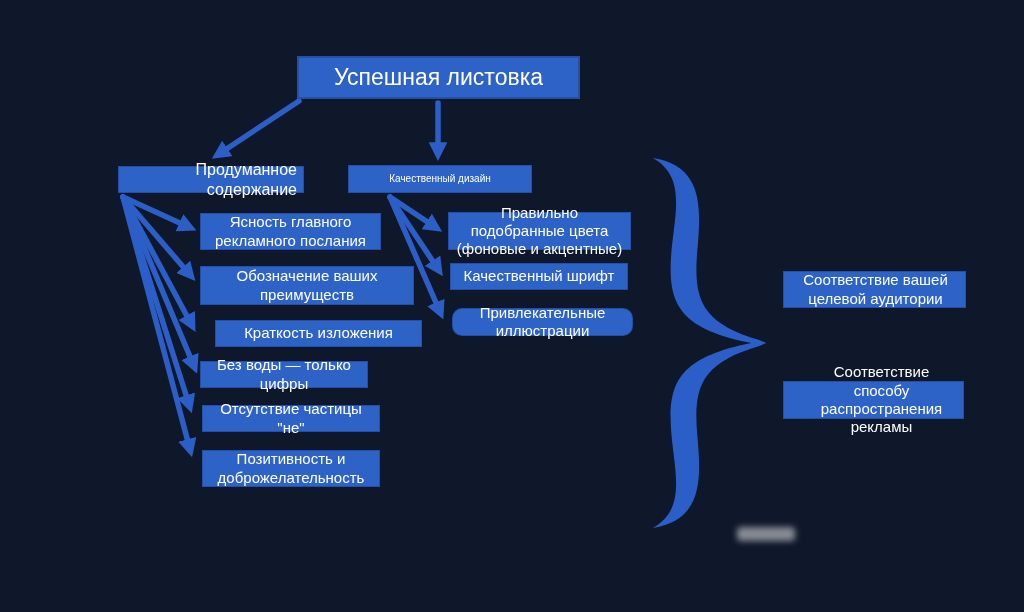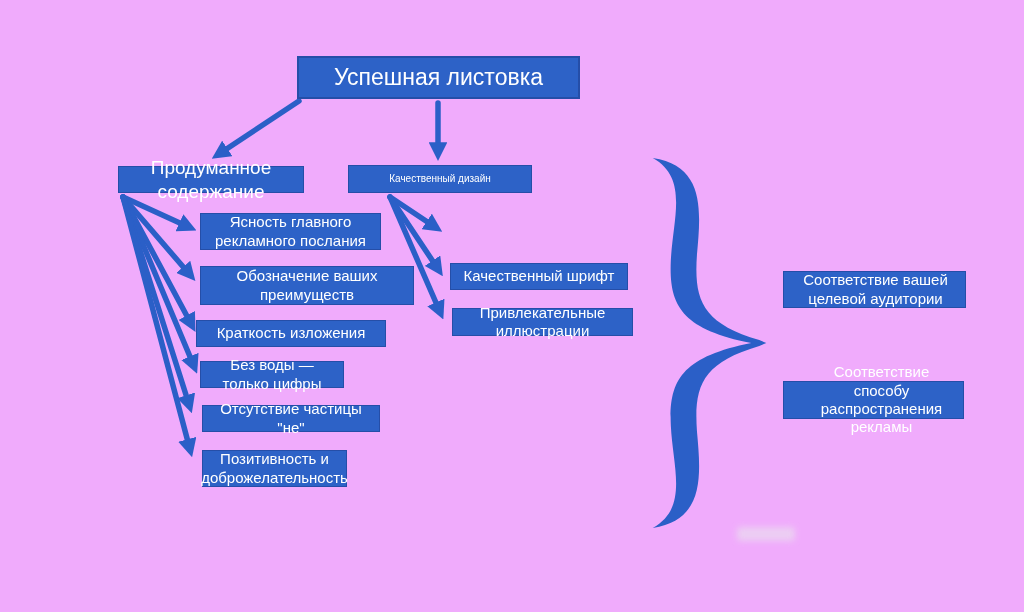--- a/index.html
+++ b/index.html
@@ -4,44 +4,44 @@
 <style>
   :root{
     --accent:#2b5fc7;
     --fill:#2d62c7;
     --border:rgba(22,44,112,0.35);
     --text:#ffffff;
   }
   *{box-sizing:border-box;margin:0;padding:0;}
   html,body{width:1024px;height:612px;overflow:hidden;background:#ffffff;
     font-family:"Liberation Sans","DejaVu Sans",sans-serif;}
-  #canvas{position:relative;width:1024px;height:612px;background:#f0abfc;}
+  #canvas{position:relative;width:1024px;height:612px;background:#0f172a;}
   .node{
     position:absolute;
     background:var(--fill);
     color:var(--text);
     display:flex;align-items:center;justify-content:center;
     text-align:center;
     border:1px solid var(--border);
     line-height:1.22;
     padding:1px 6px;
   }
   #node-title{left:297px;top:56px;width:283px;height:43px;font-size:23px;border-width:2px;}
-  #hdr-content{left:118px;top:166px;width:186px;height:27px;font-size:19px;}
+  #hdr-content{left:118px;top:166px;width:186px;height:27px;font-size:16px;text-align:right;}
   #hdr-design{left:348px;top:165px;width:184px;height:28px;font-size:10px;}
   .small{font-size:15px;}
   #c0{left:200px;top:213px;width:181px;height:37px;}
   #c1{left:200px;top:266px;width:214px;height:39px;}
-  #c2{left:196px;top:320px;width:190px;height:27px;}
-  #c3{left:200px;top:361px;width:144px;height:27px;}
+  #c2{left:215px;top:320px;width:207px;height:27px;}
+  #c3{left:200px;top:361px;width:168px;height:27px;}
   #c4{left:202px;top:405px;width:178px;height:27px;}
-  #c5{left:202px;top:450px;width:145px;height:37px;}
+  #c5{left:202px;top:450px;width:178px;height:37px;}
   #d0{left:448px;top:212px;width:183px;height:38px;}
   #d1{left:450px;top:263px;width:178px;height:27px;}
-  #d2{left:452px;top:308px;width:181px;height:28px;}
+  #d2{left:452px;top:308px;width:181px;height:28px;border-radius:10px;}
   #r0{left:783px;top:271px;width:183px;height:37px;padding-left:8px;}
   #r1{left:783px;top:381px;width:181px;height:38px;padding-left:22px;}
   #arrow-layer{position:absolute;left:0;top:0;width:1024px;height:612px;pointer-events:none;}
   #arrow-layer line{stroke:var(--accent);stroke-width:5.5;stroke-linecap:round;}
   #arrow-layer .head{fill:var(--accent);}
   #brace{position:absolute;left:638px;top:152px;width:132px;height:382px;pointer-events:none;}
   #brace path{fill:var(--accent);}
   #smudge{position:absolute;left:737px;top:527px;width:58px;height:14px;
     background:#e9eaec;opacity:0.55;filter:blur(3px);border-radius:4px;}
 </style>
@@ -77,20 +77,21 @@
   <div class="node" id="hdr-content">Продуманное содержание</div>
   <div class="node" id="hdr-design">Качественный дизайн</div>
 
   <div class="node small" id="c0">Ясность главного рекламного послания</div>
   <div class="node small" id="c1">Обозначение ваших преимуществ</div>
   <div class="node small" id="c2">Краткость изложения</div>
   <div class="node small" id="c3">Без воды — только цифры</div>
   <div class="node small" id="c4">Отсутствие частицы "не"</div>
   <div class="node small" id="c5">Позитивность и доброжелательность</div>
 
+  <div class="node small" id="d0">Правильно подобранные цвета (фоновые и акцентные)</div>
   <div class="node small" id="d1">Качественный шрифт</div>
   <div class="node small" id="d2">Привлекательные иллюстрации</div>
 
   <svg id="brace" viewBox="0 0 130 380" xmlns="http://www.w3.org/2000/svg" aria-hidden="true">
     <path d="M 14 6
              C 66 14, 62 58, 58 102
              C 55 146, 62 170, 120 187
              L 127 190
              L 120 193
              C 62 210, 55 234, 58 278

